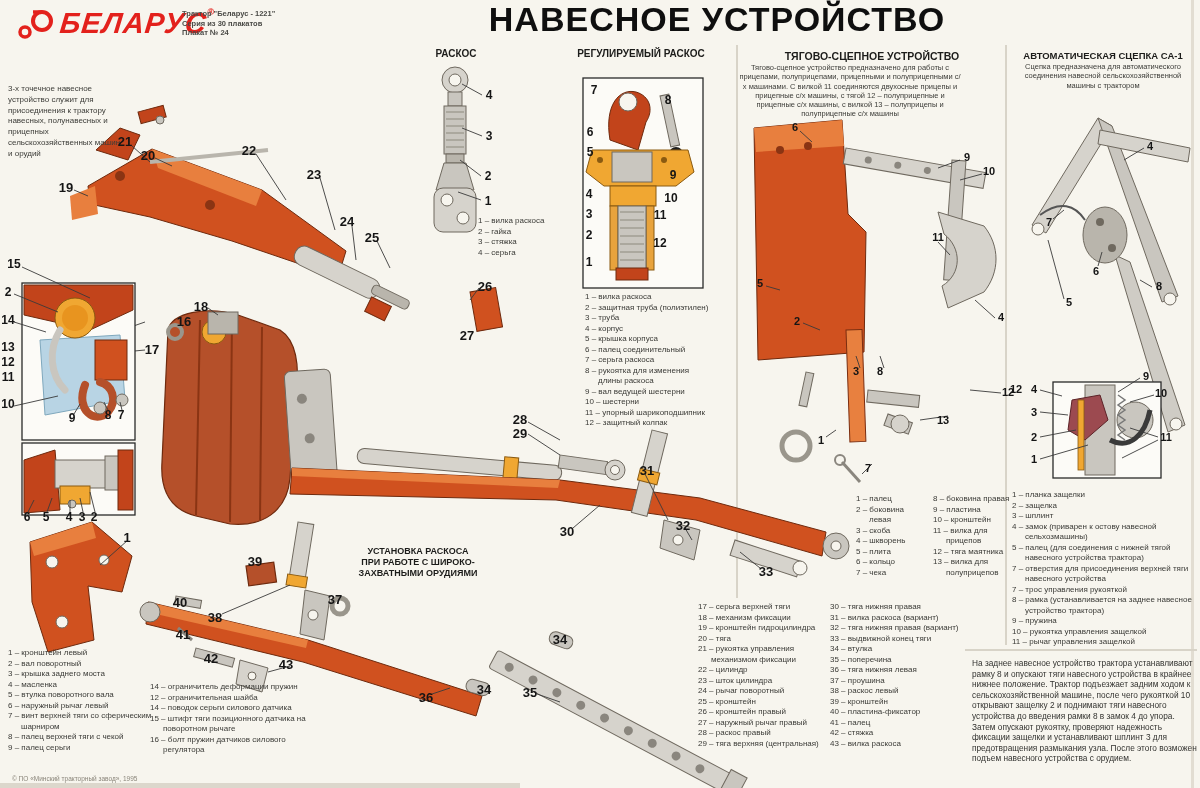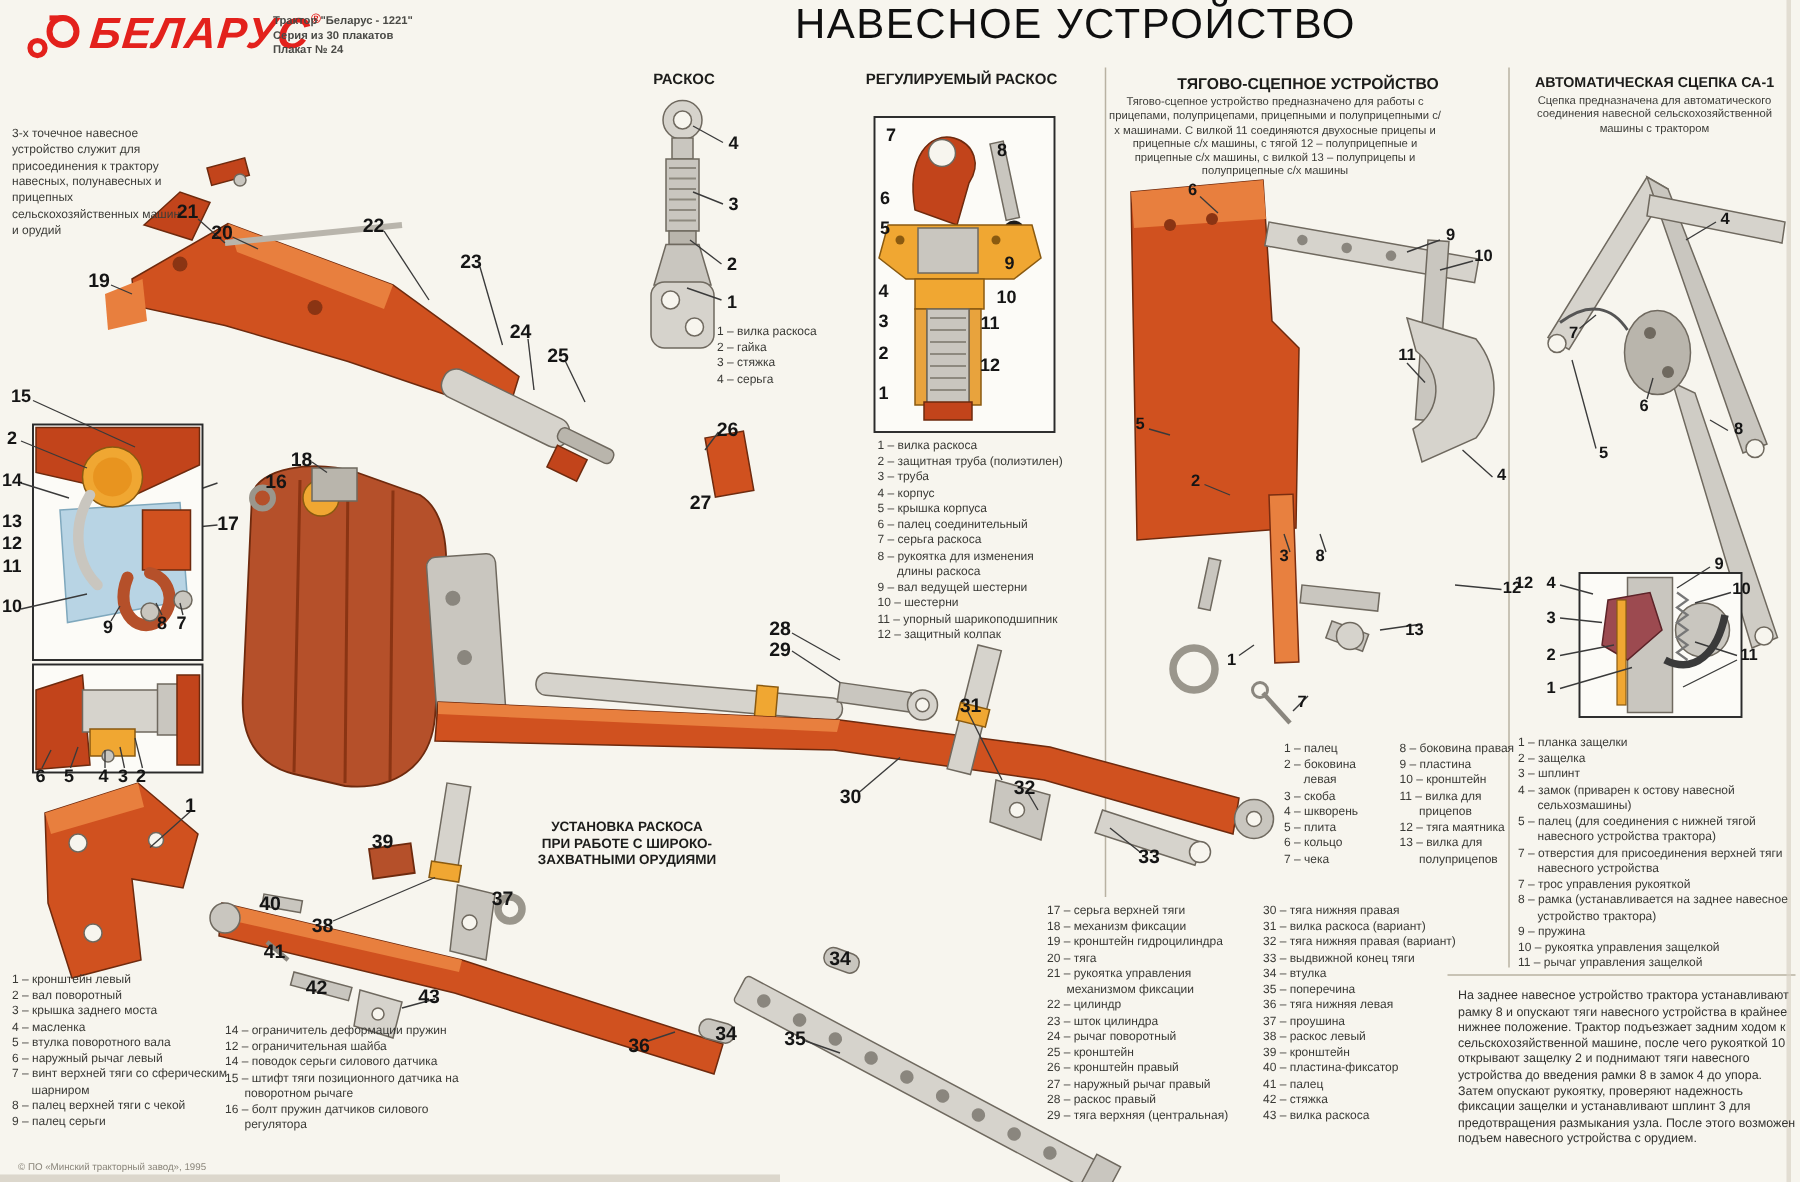--- a/index.html
+++ b/index.html
@@ -3,21 +3,21 @@
 <meta charset="utf-8">
 <style>
   html,body{margin:0;padding:0;}
   body{font-family:"Liberation Sans", sans-serif; background:#888;}
   #poster{position:relative;width:1200px;height:788px;background:#f7f5ee;overflow:hidden;}
   .abs{position:absolute;}
   
   .logo-text{font-style:italic;font-weight:bold;font-size:29px;color:#e3211c;letter-spacing:1px;transform:skewX(-6deg);}
   .logo-reg{font-size:9px;color:#e3211c;vertical-align:top;font-weight:bold;}
   .meta{font-size:7.5px;line-height:9.5px;color:#4a4a46;font-weight:bold;}
-  .page-title{font-weight:normal;font-size:28px;color:#0f0f0f;letter-spacing:1px;text-align:center;white-space:nowrap;}
+  .page-title{font-weight:bold;font-size:34px;color:#0f0f0f;letter-spacing:1px;text-align:center;white-space:nowrap;}
   
   .intro{font-size:8px;line-height:10.8px;color:#3c3c38;}
   .sec-title{font-weight:bold;color:#1c1c1a;text-align:center;}
   .sec-desc{font-size:7.5px;line-height:9.3px;color:#3c3c38;text-align:center;}
   .pl-wrap{color:#3a3a36;}
   .pl{font-size:8px;line-height:10.5px;padding-left:13px;text-indent:-13px;}
   .note{font-size:8.3px;line-height:10.6px;color:#333330;}
   .install{font-weight:bold;font-size:9px;line-height:11px;text-align:center;color:#1c1c1a;white-space:pre-line;}
   .copyright{font-size:6.5px;color:#8a857a;}
   
@@ -432,21 +432,21 @@
       <div class="pl">21 – рукоятка управления механизмом фиксации</div>
       <div class="pl">22 – цилиндр</div>
       <div class="pl">23 – шток цилиндра</div>
       <div class="pl">24 – рычаг поворотный</div>
       <div class="pl">25 – кронштейн</div>
       <div class="pl">26 – кронштейн правый</div>
       <div class="pl">27 – наружный рычаг правый</div>
       <div class="pl">28 – раскос правый</div>
       <div class="pl">29 – тяга верхняя (центральная)</div>
     </div>
-  <div class="abs z4 pl-wrap" style="left:830px;top:602px;width:140px;margin-left:12px;">
+  <div class="abs z4 pl-wrap" style="left:830px;top:602px;width:140px;">
       <div class="pl">30 – тяга нижняя правая</div>
       <div class="pl">31 – вилка раскоса (вариант)</div>
       <div class="pl">32 – тяга нижняя правая (вариант)</div>
       <div class="pl">33 – выдвижной конец тяги</div>
       <div class="pl">34 – втулка</div>
       <div class="pl">35 – поперечина</div>
       <div class="pl">36 – тяга нижняя левая</div>
       <div class="pl">37 – проушина</div>
       <div class="pl">38 – раскос левый</div>
       <div class="pl">39 – кронштейн</div>

